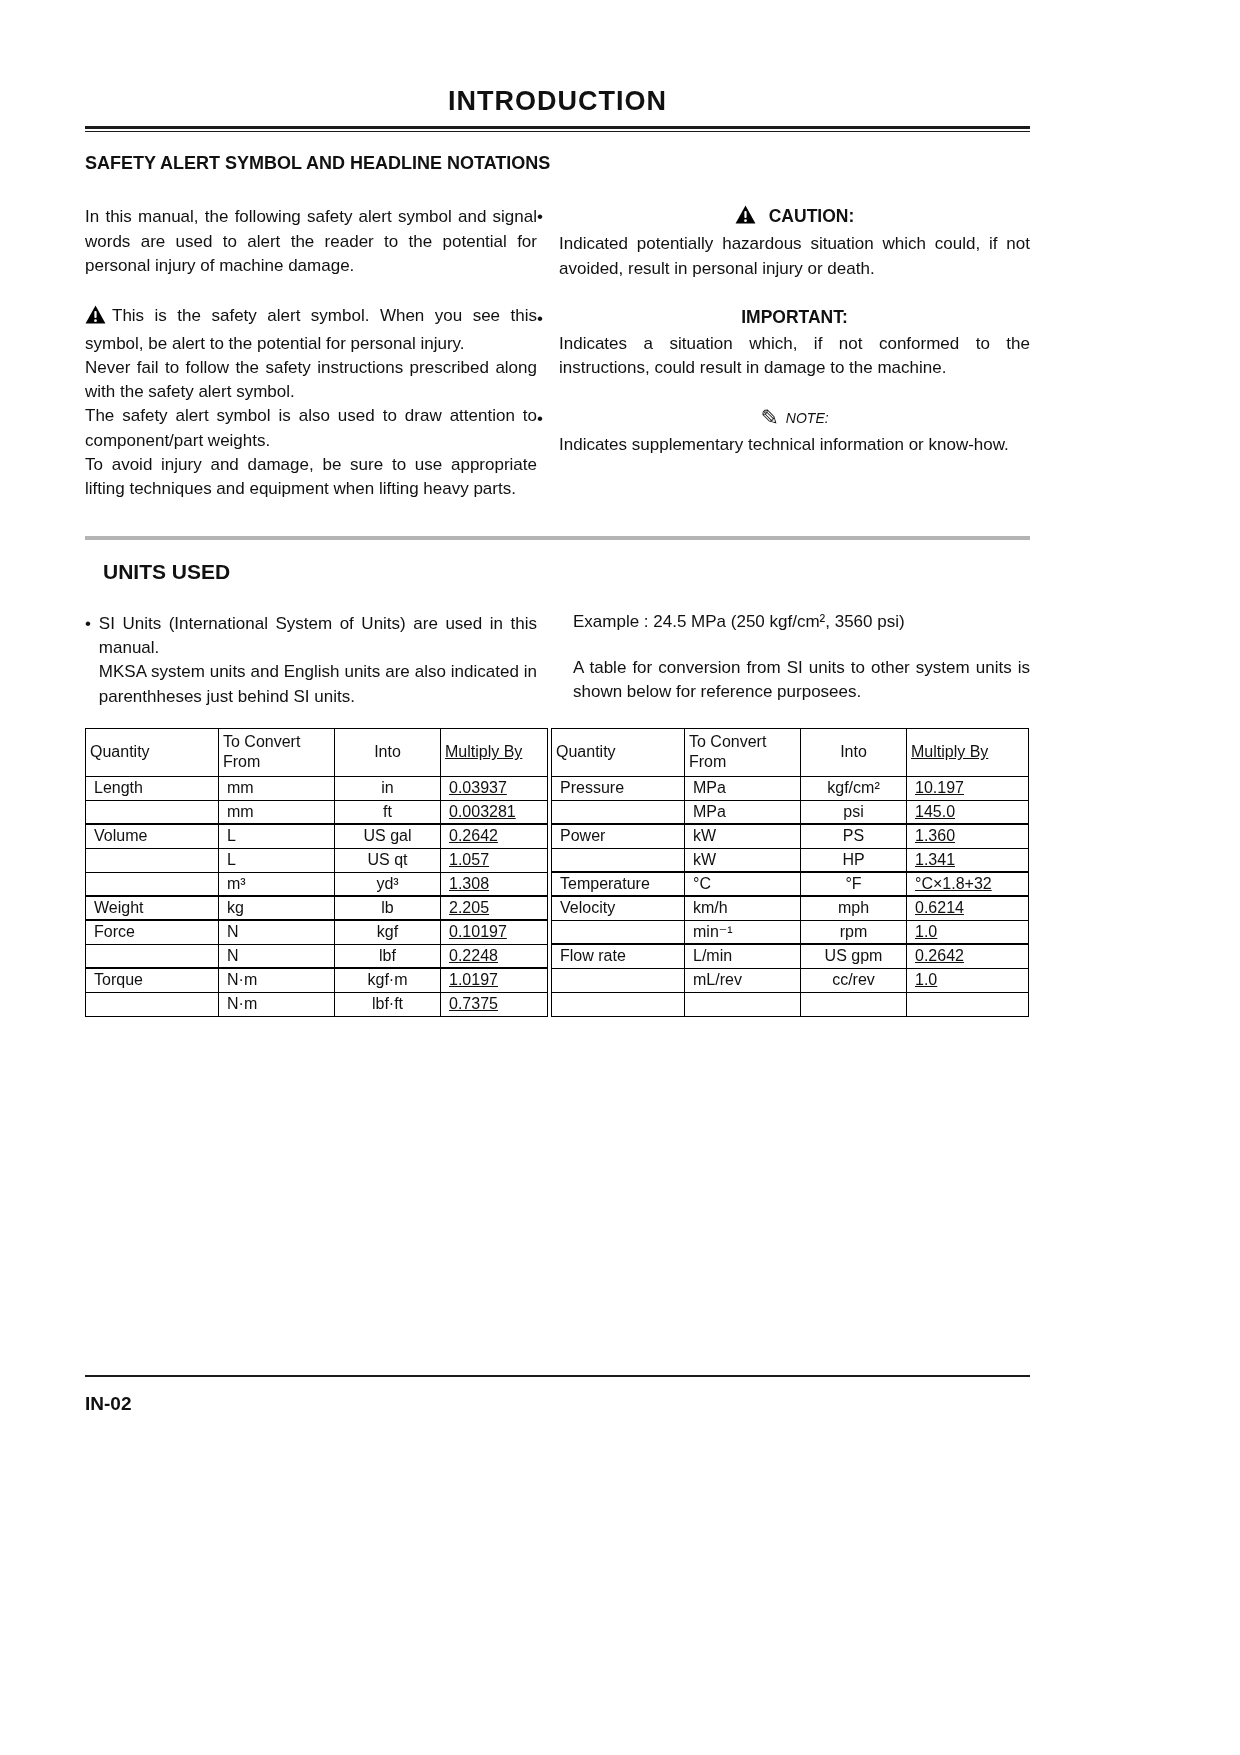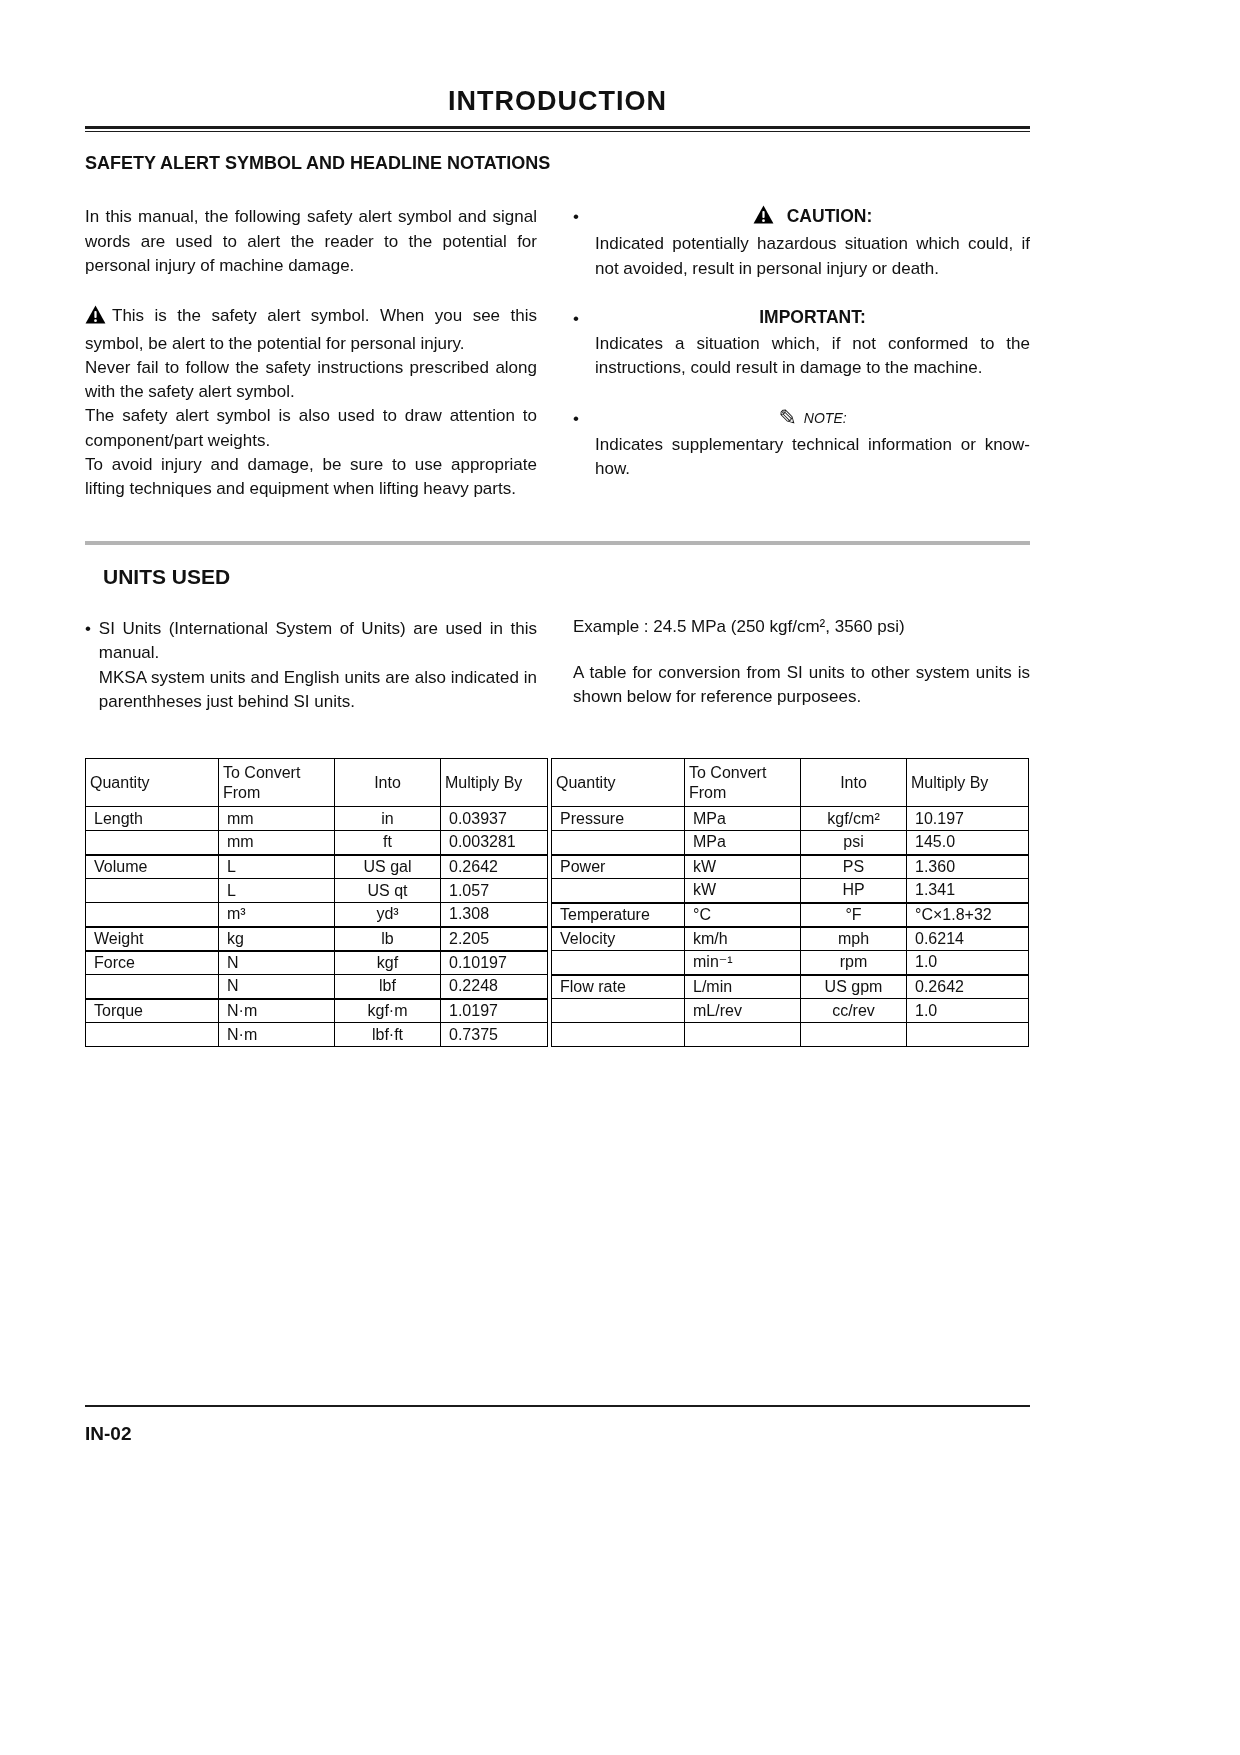--- a/index.html
+++ b/index.html
@@ -9,21 +9,21 @@
     font-family:"Liberation Sans","DejaVu Sans",sans-serif;
     color:#111;
   }
   .page { width:945px; margin-left:85px; padding-top:86px; }
 
   .title { text-align:center; font-size:27px; font-weight:bold; letter-spacing:1px; }
   .title-rule { margin-top:9px; height:6px; border-top:3px solid #1b1b1b; border-bottom:1.5px solid #1b1b1b; }
 
   .section-heading { font-size:18px; font-weight:bold; line-height:1.3; margin-top:20px; max-width:480px; }
 
-  .two-col { display:flex; gap:36px; margin-top:30px; }
+  .two-col { display:flex; margin-top:30px; }
   .col-left { width:452px; }
   .col-right { flex:1; }
 
   p.body { font-size:17px; line-height:1.43; text-align:justify; }
   .sym-block { margin-top:26px; }
   .warning-icon { display:inline-block; vertical-align:-3px; margin-right:6px; }
 
   .notice { display:flex; margin-bottom:26px; }
   .notice .bullet { width:22px; font-size:17px; padding-top:2px; }
   .notice-body { flex:1; }
@@ -34,29 +34,29 @@
 
   .gray-divider { height:4px; background:#b4b4b4; margin-top:34px; }
 
   .units-heading { font-size:21px; font-weight:bold; margin-top:20px;margin-left:18px; }
   .units-cols { display:flex; gap:36px; margin-top:28px; }
   .units-left { width:452px; display:flex; }
   .units-left .bullet { width:22px; font-size:17px; padding-top:2px; }
   .units-right { flex:1; }
   .units-right .example { font-size:17px; margin-bottom:24px; }
 
-  .tables-wrap { display:flex; gap:3px; margin-top:44px; }
+  .tables-wrap { display:flex; gap:3px; margin-top:19px; }
   table { border-collapse:collapse; table-layout:fixed; font-size:16px; border:1.5px solid #000; }
   th, td { border:1px solid #000; overflow:hidden; }
   th { font-weight:normal; height:48px; text-align:center; white-space:pre-line; line-height:1.25; padding:0 4px; }
   td { height:24px; padding:0 8px; line-height:1.15; }
   .c0 { width:133px; text-align:left; }
   .c1 { width:116px; text-align:left; }
   .c2 { width:106px; text-align:center; }
-  .c3 { width:107px; text-align:left; }
+  .c3 { width:107px; text-align:left;text-decoration:underline; }
   .t-right .c3 { width:122px; }
   tr.group-start td { border-top:2px solid #000; }
 
   .footer { margin-top:358px; }
   .footer-rule { border-top:2px solid #1b1b1b; }
   .footer-code { text-align:left; font-size:19px; font-weight:bold; margin-top:16px; }
 </style>
 </head>
 <body>
 

